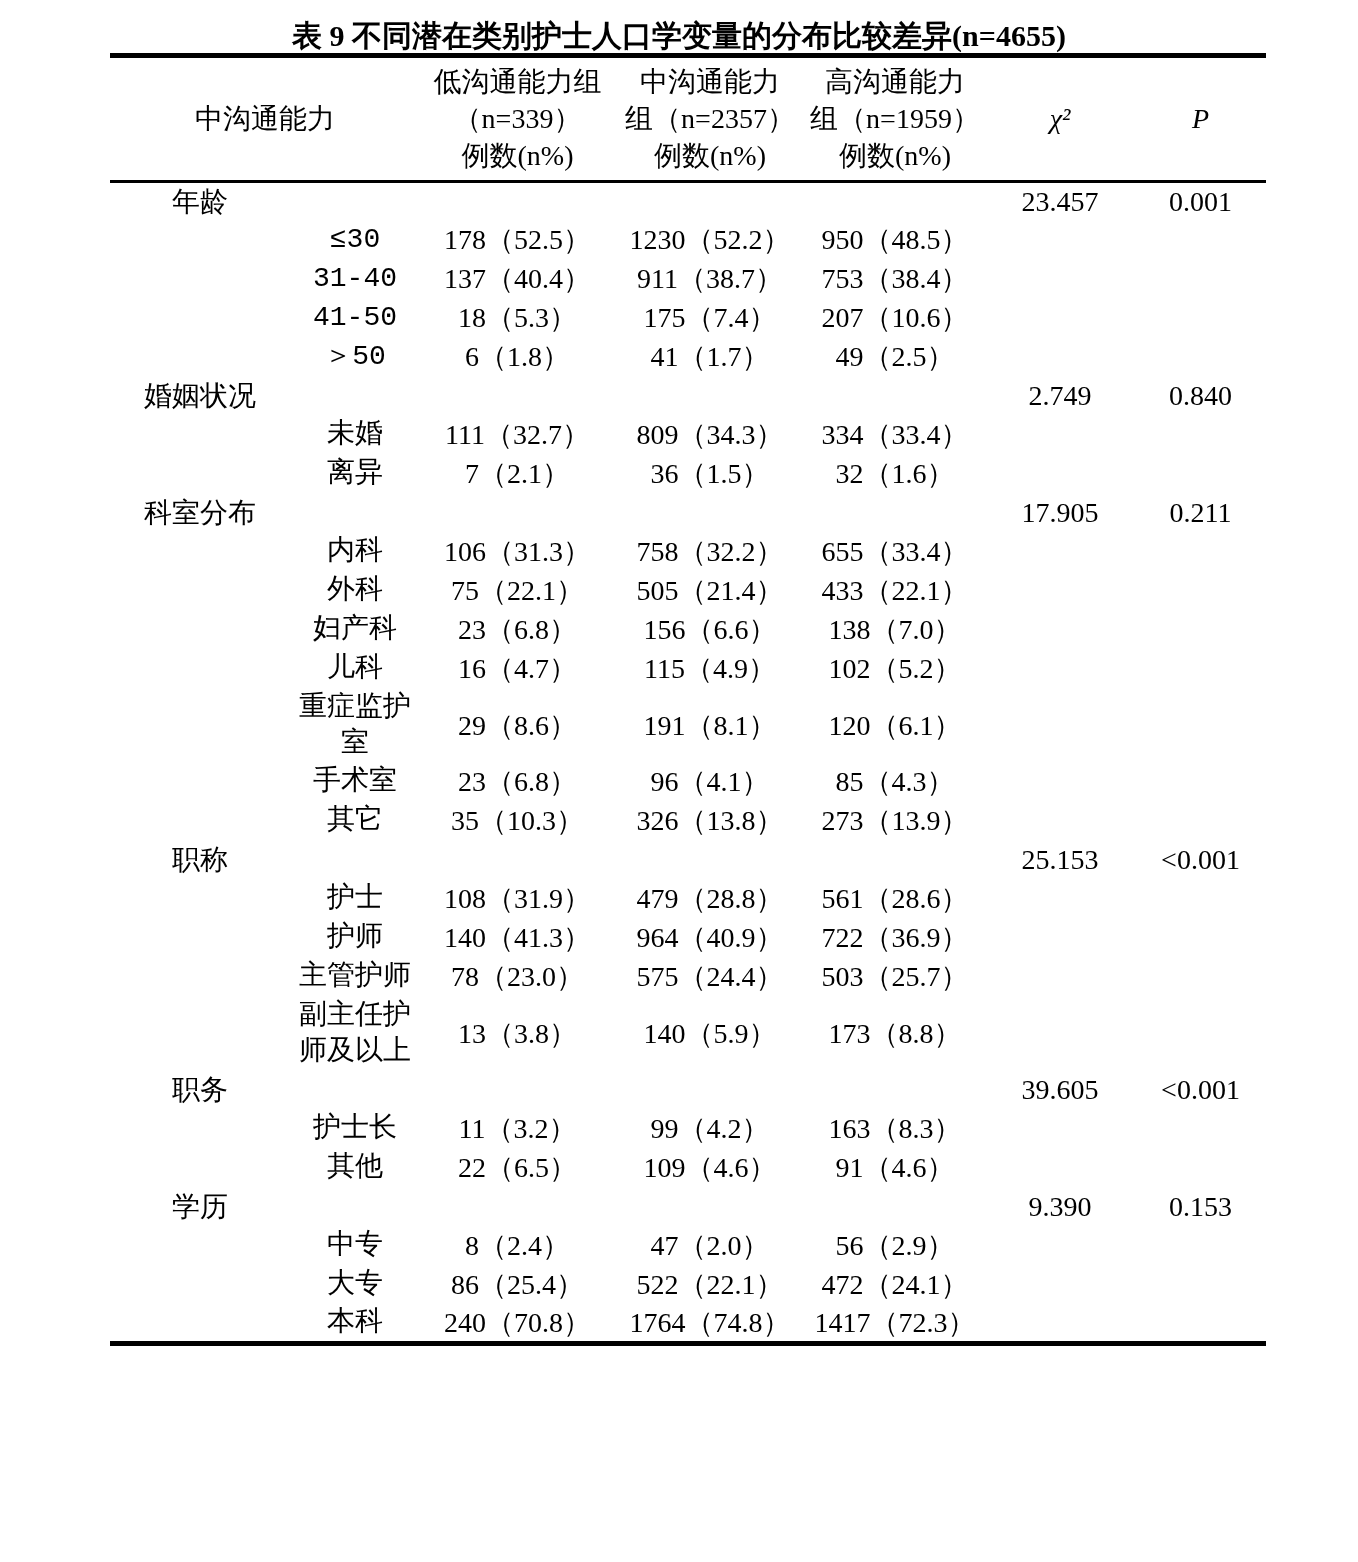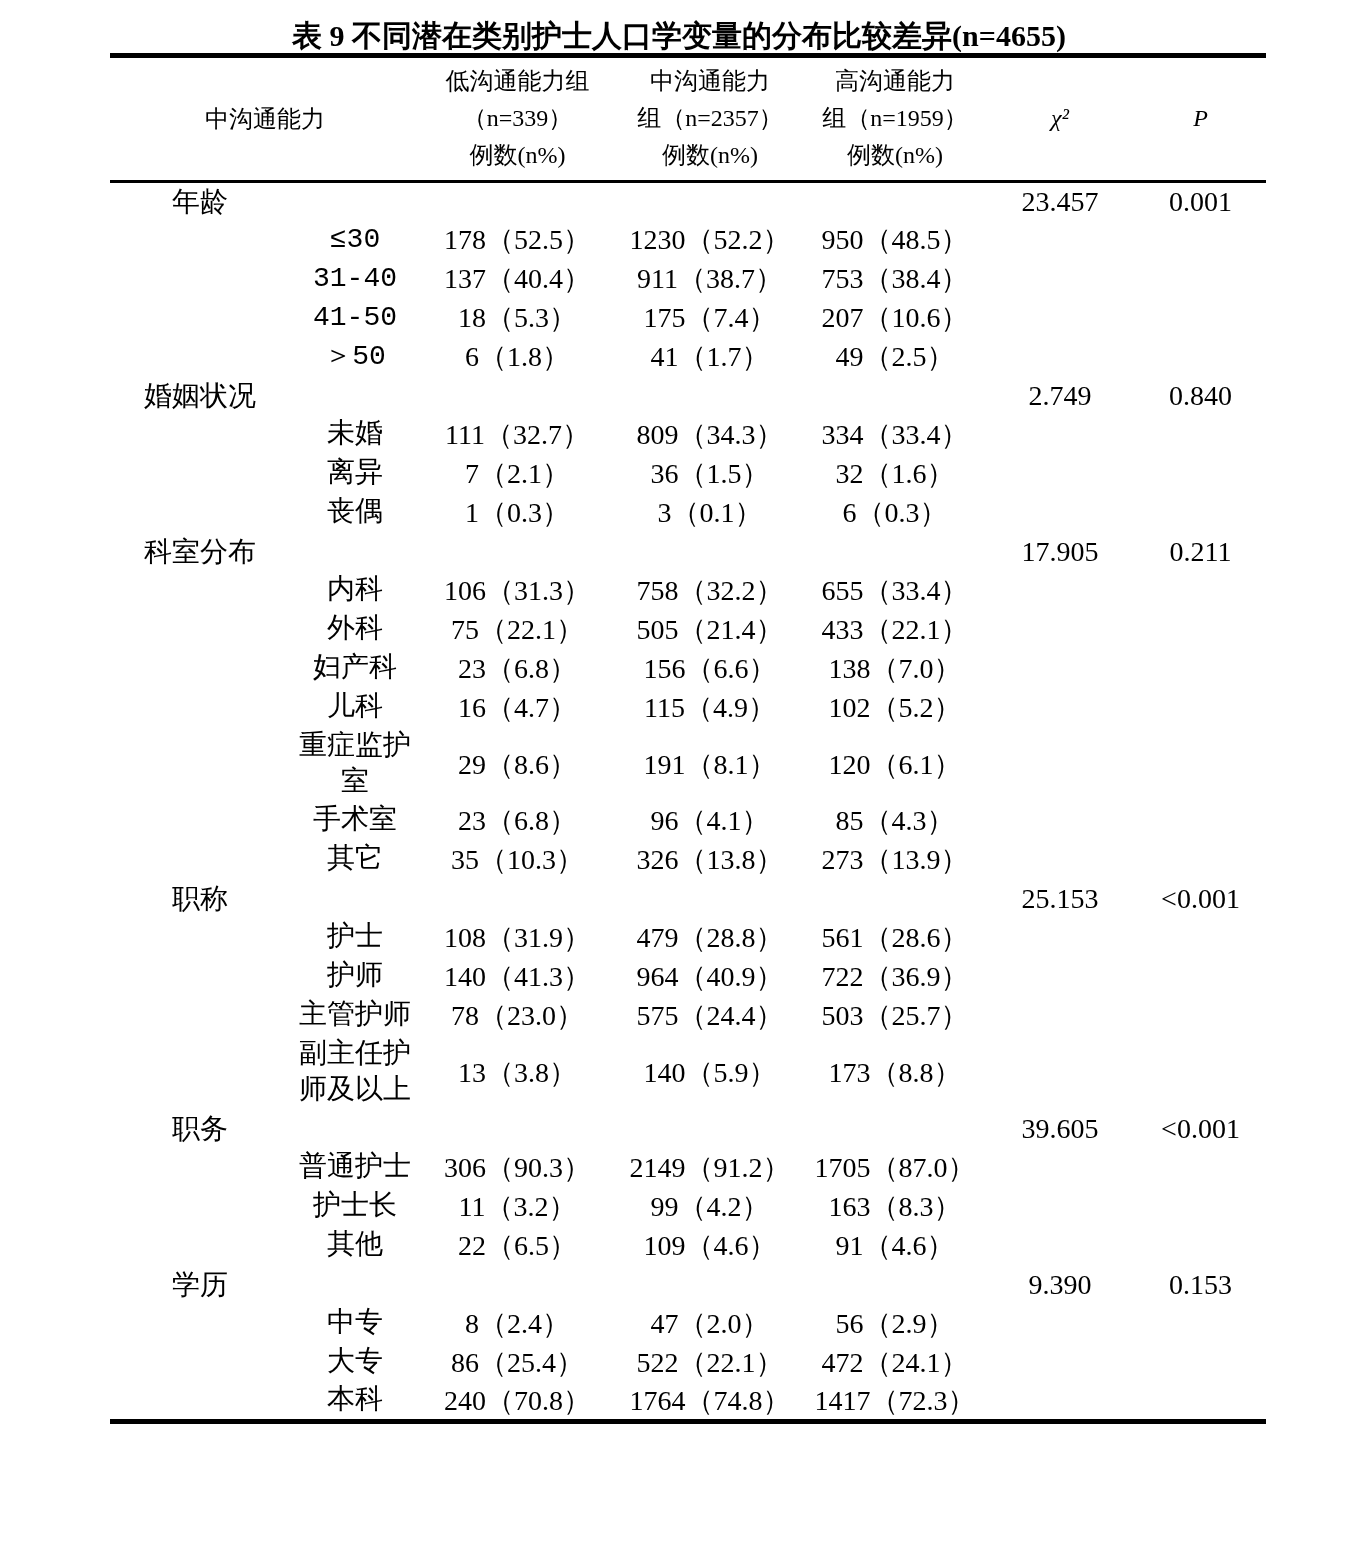--- a/index.html
+++ b/index.html
@@ -30,21 +30,21 @@
     margin-left: 110px;
     width: 1156px;
     border-collapse: collapse;
     table-layout: fixed;
     border-top: 5px solid #000000;
     border-bottom: 5px solid #000000;
   }
   thead th {
     border-bottom: 3px solid #000000;
     font-weight: 400;
-    font-size: 24px;
+    font-size: 28px;
     text-align: center;
     vertical-align: middle;
     padding: 5px 0 6px 0;
   }
   .group-line {
     line-height: 37px;
     text-align: center;
     white-space: nowrap;
   }
   .italic { font-style: italic; }
@@ -167,29 +167,20 @@
         <tr class="normal">
           <td></td>
           <td class="cell-category">离异</td>
           <td>7（2.1）</td>
           <td>36（1.5）</td>
           <td>32（1.6）</td>
           <td></td>
           <td></td>
         </tr>
         <tr class="normal">
-          <td></td>
-          <td class="cell-category">丧偶</td>
-          <td>1（0.3）</td>
-          <td>3（0.1）</td>
-          <td>6（0.3）</td>
-          <td></td>
-          <td></td>
-        </tr>
-        <tr class="normal">
           <td>科室分布</td>
           <td class="cell-category"></td>
           <td></td>
           <td></td>
           <td></td>
           <td>17.905</td>
           <td>0.211</td>
         </tr>
         <tr class="normal">
           <td></td>
@@ -305,29 +296,20 @@
           <td>职务</td>
           <td class="cell-category"></td>
           <td></td>
           <td></td>
           <td></td>
           <td>39.605</td>
           <td>&lt;0.001</td>
         </tr>
         <tr class="normal">
           <td></td>
-          <td class="cell-category">普通护士</td>
-          <td>306（90.3）</td>
-          <td>2149（91.2）</td>
-          <td>1705（87.0）</td>
-          <td></td>
-          <td></td>
-        </tr>
-        <tr class="normal">
-          <td></td>
           <td class="cell-category">护士长</td>
           <td>11（3.2）</td>
           <td>99（4.2）</td>
           <td>163（8.3）</td>
           <td></td>
           <td></td>
         </tr>
         <tr class="normal">
           <td></td>
           <td class="cell-category">其他</td>

